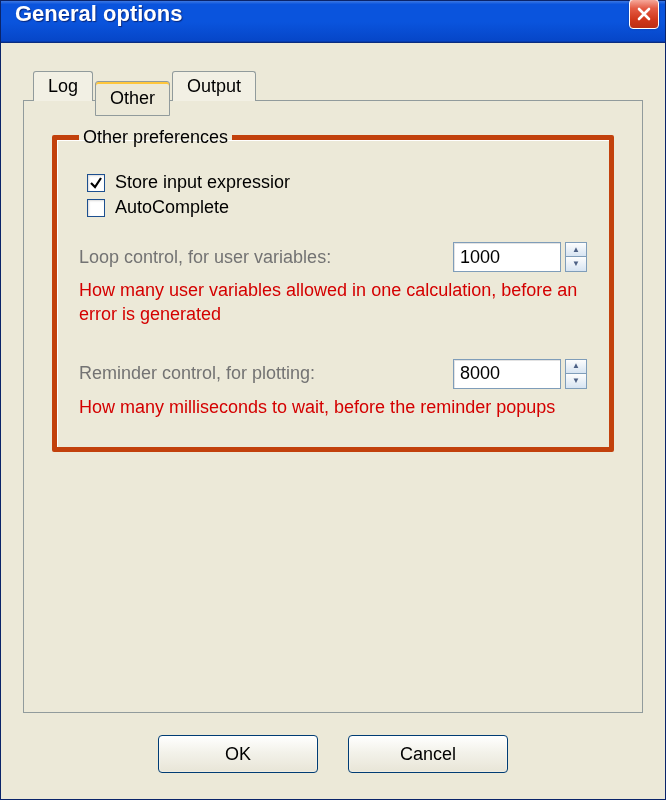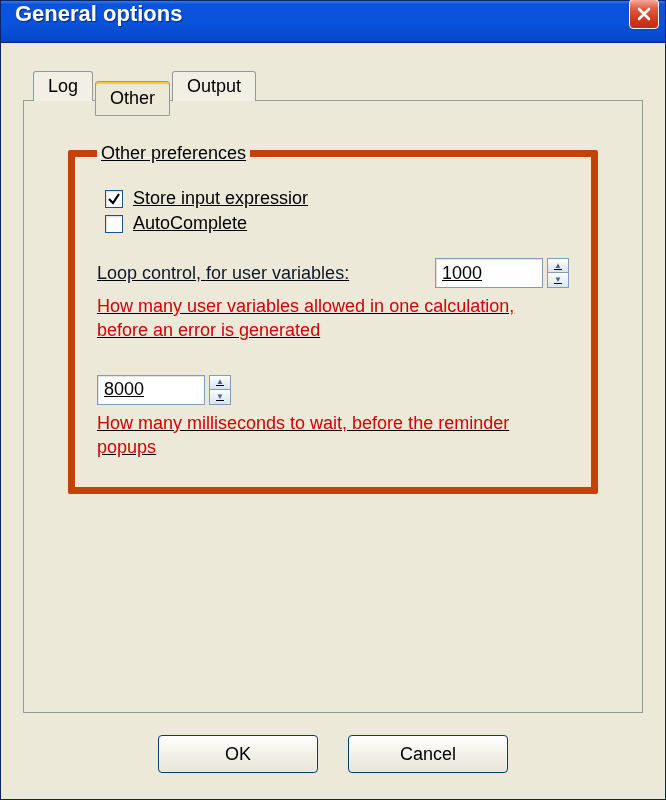--- a/index.html
+++ b/index.html
@@ -93,26 +93,25 @@
   }
   .tabpanel {
     border: 1px solid #919b9c;
     background: #ece9d8;
     flex: 1;
     padding: 26px 28px 20px 28px;
     position: relative;
     z-index: 1;
   }
   fieldset {
-    border: 7px solid #c2410c;
+    border: 5px solid #c2410c;
     border-radius: 2px;
     padding: 20px 22px 28px 22px;
-    margin: 16px;
+    margin: 0;
     box-shadow: inset 1px 1px 0 #fff;
-    text-decoration: underline;
   }
   legend {
     font-size: 18px;
     color: #000;
     padding: 0 4px;
   }
   .check-row {
     display: flex;
     align-items: center;
     margin: 4px 0 2px 8px;
@@ -130,21 +129,21 @@
     flex-shrink: 0;
   }
   .cb svg { display:block; }
   .field-row {
     display: flex;
     align-items: center;
     margin-top: 24px;
   }
   .field-label {
     flex: 1;
-    color: #0f172a;
+    color: #737373;
   }
   .spinner {
     display: flex;
     align-items: stretch;
     height: 30px;
   }
   .spinner-input {
     width: 108px;
     height: 30px;
     border: 1px solid #7f9db9;
@@ -244,20 +243,21 @@
             <input class="spinner-input" value="1000" style="">
             <div class="spinner-btns">
               <div class="spin-btn">▲</div>
               <div class="spin-btn">▼</div>
             </div>
           </div>
         </div>
         <div class="hint">How many user variables allowed in one calculation, before an error is generated</div>
 
         <div class="field-row" style="margin-top:32px;">
+          <span class="field-label">Reminder control, for plotting:</span>
           <div class="spinner">
             <input class="spinner-input" value="8000" style="">
             <div class="spinner-btns">
               <div class="spin-btn">▲</div>
               <div class="spin-btn">▼</div>
             </div>
           </div>
         </div>
         <div class="hint">How many milliseconds to wait, before the reminder popups</div>
 

